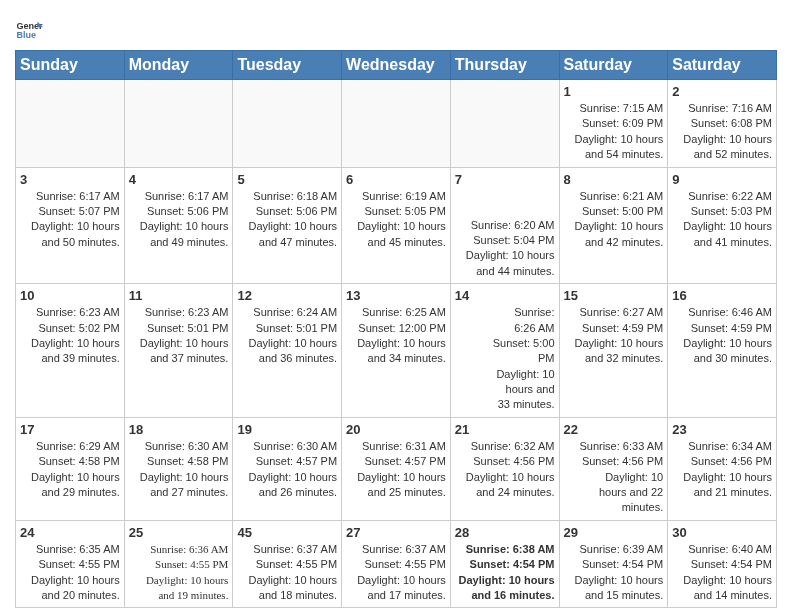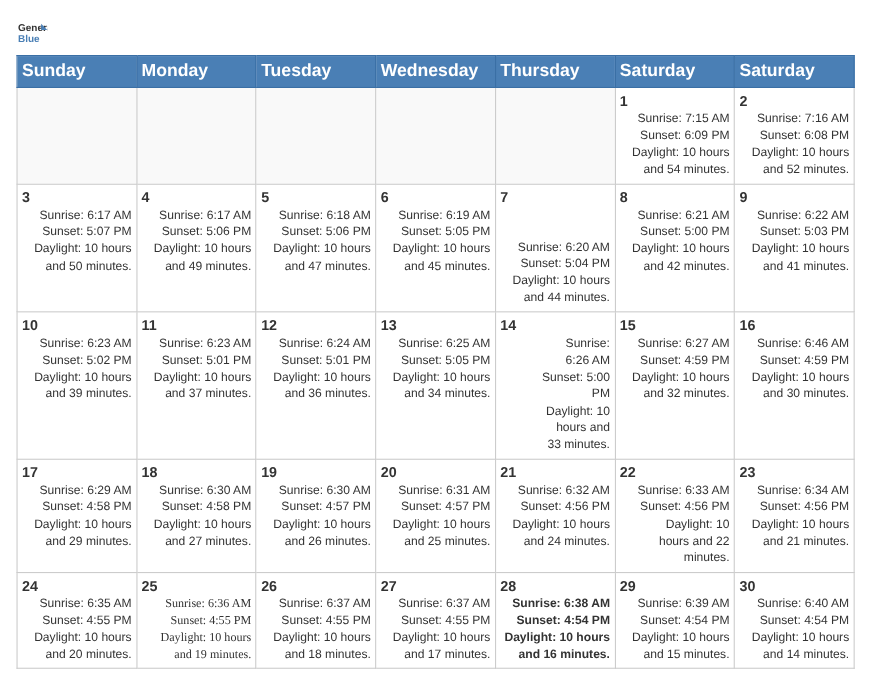--- a/index.html
+++ b/index.html
@@ -183,21 +183,21 @@
         </td>
         <td>
           <div class="day-number">12</div>
           <div class="cell-text" style="white-space: pre-line;">Sunrise: 6:24 AM
 Sunset: 5:01 PM
 Daylight: 10 hours and 36 minutes.</div>
         </td>
         <td>
           <div class="day-number">13</div>
           <div class="cell-text" style="white-space: pre-line;">Sunrise: 6:25 AM
-Sunset: 5:05 PM
+Sunset: 12:00 PM
 Daylight: 10 hours and 34 minutes.</div>
         </td>
         <td>
           <div class="day-number">14</div>
           <div class="cell-text" style="white-space: pre-line; margin-left: 37px;">Sunrise: 6:26 AM
 Sunset: 5:00 PM
 Daylight: 10 hours and 33 minutes.</div>
         </td>
         <td>
           <div class="day-number">15</div>
@@ -263,21 +263,21 @@
 Sunset: 4:55 PM
 Daylight: 10 hours and 20 minutes.</div>
         </td>
         <td>
           <div class="day-number">25</div>
           <div class="cell-text" style="white-space: pre-line; font-family: Liberation Serif, serif;">Sunrise: 6:36 AM
 Sunset: 4:55 PM
 Daylight: 10 hours and 19 minutes.</div>
         </td>
         <td>
-          <div class="day-number">26</div>
+          <div class="day-number">45</div>
           <div class="cell-text" style="white-space: pre-line;">Sunrise: 6:37 AM
 Sunset: 4:55 PM
 Daylight: 10 hours and 18 minutes.</div>
         </td>
         <td>
           <div class="day-number">27</div>
           <div class="cell-text" style="white-space: pre-line;">Sunrise: 6:37 AM
 Sunset: 4:55 PM
 Daylight: 10 hours and 17 minutes.</div>
         </td>

